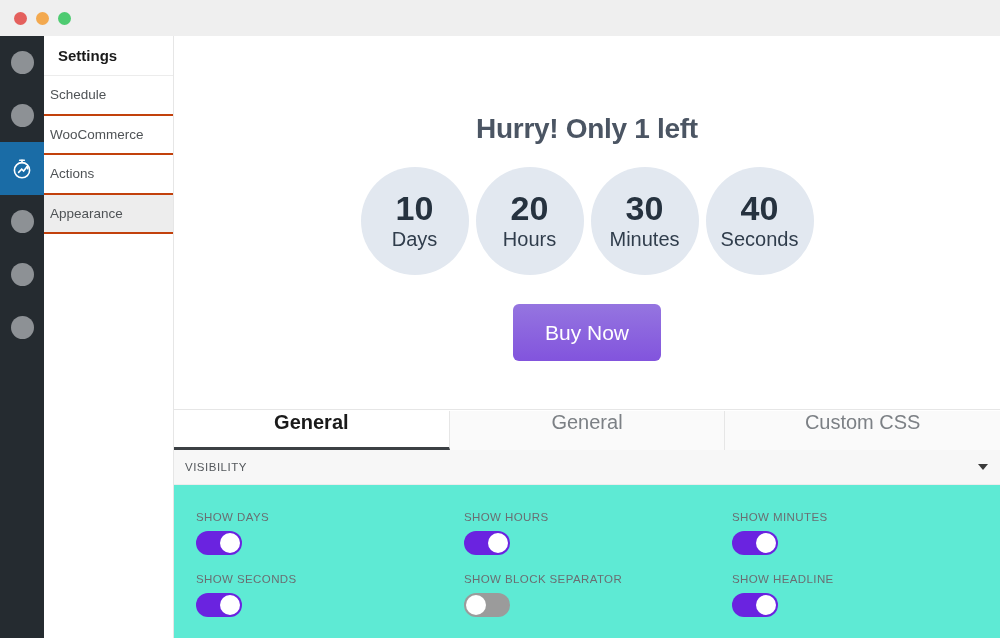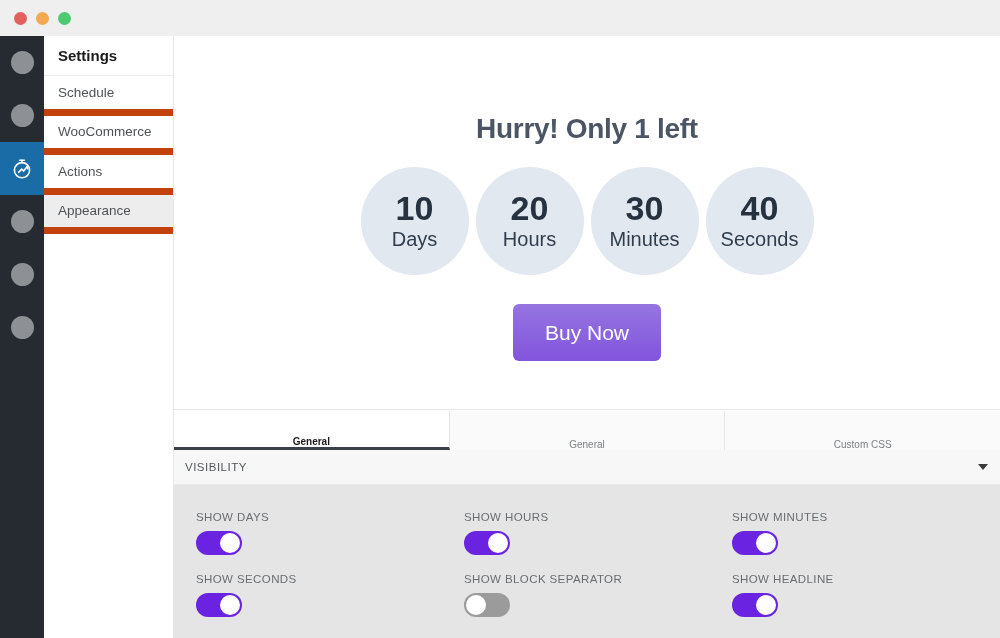--- a/index.html
+++ b/index.html
@@ -45,23 +45,23 @@
   }
   .nav-title {
     height: 40px; display: flex; align-items: center;
     padding-left: 14px;
     font-size: 15px; font-weight: bold; color: #1a1a1a;
     border-bottom: 1px solid #ececec;
     white-space: nowrap;
   }
   .nav-item {
     height: 39.5px; display: flex; align-items: center;
-    padding-left: 14px;
+    padding-left: 6px;
     font-size: 13.5px; color: #4f5356;
-    border-bottom: 7px solid #c2410c;
+    border-bottom: 2px solid #c2410c;
     white-space: nowrap;
   }
   .nav-item.active { background: #ededed; }
 
   
   .preview {
     position: absolute; left: 174px; top: 76px; width: 826px; height: 334px;
     background: #ffffff;
     border-bottom: 1px solid #e6e6e6;
     display: flex; flex-direction: column; align-items: center;
@@ -93,22 +93,22 @@
     font-family: "Liberation Sans", sans-serif;
     cursor: pointer;
   }
 
   
   .tabs {
     position: absolute; left: 174px; top: 411px; width: 826px; height: 39px;
     display: flex; background: #fafafa;
   }
   .tab {
-    flex: 1; display: flex; align-items: flex-end; justify-content: center;
-    font-size: 10px; color: #7c8085;
+    flex: 1; display: flex; align-items: flex-start; justify-content: center;
+    font-size: 20px; color: #7c8085;
     border-right: 1px solid #e6e6e6;
     background: #fafafa;
   }
   .tab:last-child { border-right: none; }
   .tab.active {
     background: #ffffff; color: #1a1a1a; font-weight: bold;
     border-bottom: 3px solid #3c4044;
   }
 
   
@@ -125,21 +125,21 @@
   .chev {
     margin-left: auto; margin-right: 12px;
     width: 0; height: 0;
     border-left: 5px solid transparent;
     border-right: 5px solid transparent;
     border-top: 6px solid #3a3a3a;
   }
 
   .toggles {
     position: absolute; left: 174px; top: 485px; width: 826px; height: 153px;
-    background: #e5e5e5;
+    background: #5eead4;
     padding: 26px 0 0 22px;
     display: grid;
     grid-template-columns: 268px 268px 268px;
     grid-auto-rows: 62px;
   }
   .tg-label {
     font-size: 11.5px; color: #6a6e72; letter-spacing: 0.4px;
     margin-bottom: 8px; white-space: nowrap;
   }
   .switch {

